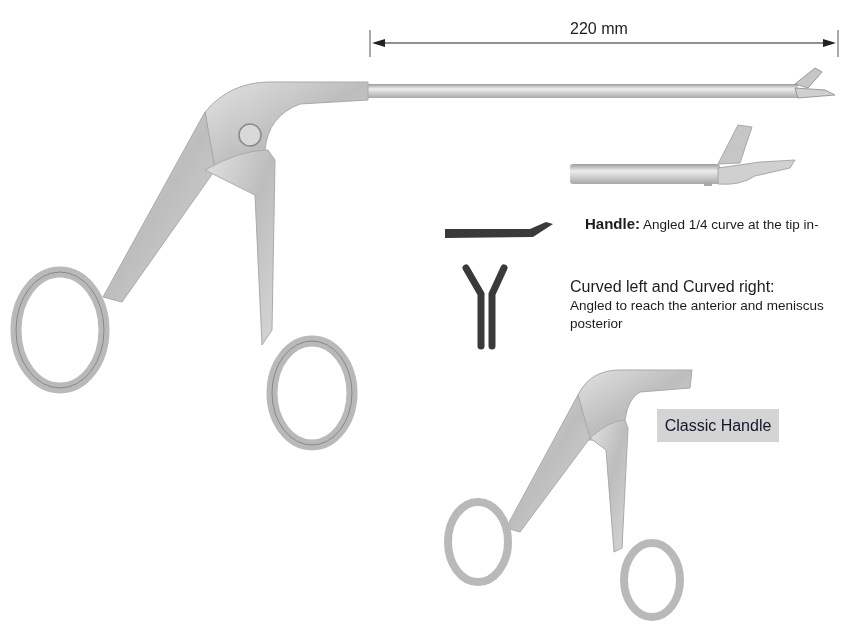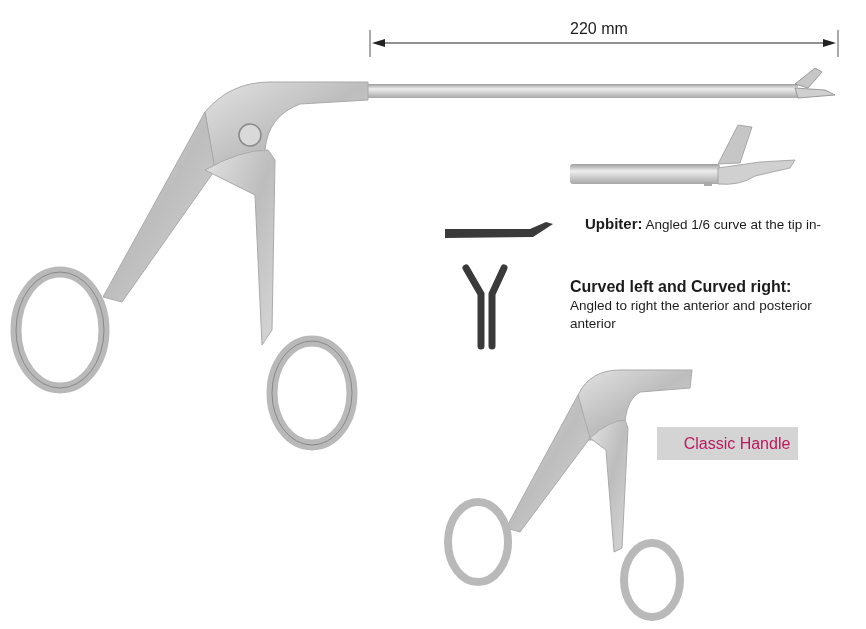--- a/index.html
+++ b/index.html
@@ -2,22 +2,22 @@
 <html><head>
 <meta charset="utf-8">
 <style>
   html, body { margin:0; padding:0; background:#ffffff; }
   body { width:866px; height:629px; position:relative; overflow:hidden; font-family:"Liberation Sans", sans-serif; color:#1a1a1a; }
   svg { position:absolute; left:0; top:0; }
   .dim-label { position:absolute; left:570px; top:20px; font-size:16px; color:#1c1c1c; }
   .desc1 { position:absolute; left:585px; top:215px; width:275px; font-size:13.5px; line-height:18px; color:#1c1c1c; }
   .desc1 .title { font-size:15px; font-weight:bold; }
   .desc2 { position:absolute; left:570px; top:277px; width:290px; font-size:13.5px; line-height:18px; color:#1c1c1c; }
-  .desc2 .title { font-size:16px; font-weight:bold; display:block; line-height:20px; }
-  .classic { position:absolute; left:657px; top:427px; width:122px; height:33px; background:#d4d4d4; font-size:16px; line-height:33px; text-align:center; color:#be185d;padding-left:19px; }
+  .desc2 .title { font-size:16px; font-weight:normal; display:block; line-height:20px; }
+  .classic { position:absolute; left:657px; top:409px; width:122px; height:33px; background:#d4d4d4; font-size:16px; line-height:33px; text-align:center; color:#0f172a; }
 </style>
 </head>
 <body>
 
 <svg width="866" height="629" viewBox="0 0 866 629">
   <defs>
     <linearGradient id="steel" x1="0" y1="0" x2="1" y2="1">
       <stop offset="0" stop-color="#e2e2e2"></stop>
       <stop offset="0.5" stop-color="#bdbdbd"></stop>
       <stop offset="1" stop-color="#d6d6d6"></stop>
@@ -80,22 +80,22 @@
     <path d="M578,395 L590,438 L520,532 L506,528 Z" fill="url(#steel)" stroke="#a9a9a9"></path>
     <ellipse cx="478" cy="542" rx="30" ry="40" fill="none" stroke="#b9b9b9" stroke-width="8"></ellipse>
     <path d="M590,438 Q610,420 625,420 L628,428 L622,548 L614,552 L606,450 Z" fill="url(#steel)" stroke="#a9a9a9"></path>
     <ellipse cx="652" cy="580" rx="28" ry="37" fill="none" stroke="#b9b9b9" stroke-width="8"></ellipse>
   </g>
 </svg>
 
 <div class="dim-label">220 mm</div>
 
 <div class="desc1">
-  <span class="title">Upbiter:</span><span> Angled 1/6 curve at the tip in-</span><br>
+  <span class="title">Handle:</span><span> Angled 1/4 curve at the tip in-</span><br>
 </div>
 
 <div class="desc2">
   <span class="title">Curved left and Curved right:</span>
-  <span>Angled to right the anterior and posterior</span><br>
-  <span>anterior</span>
+  <span>Angled to reach the anterior and meniscus</span><br>
+  <span>posterior</span>
 </div>
 
 <div class="classic">Classic Handle</div>
 
 </body></html>

